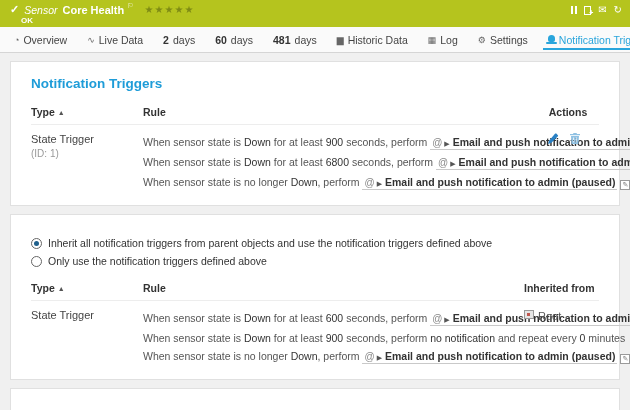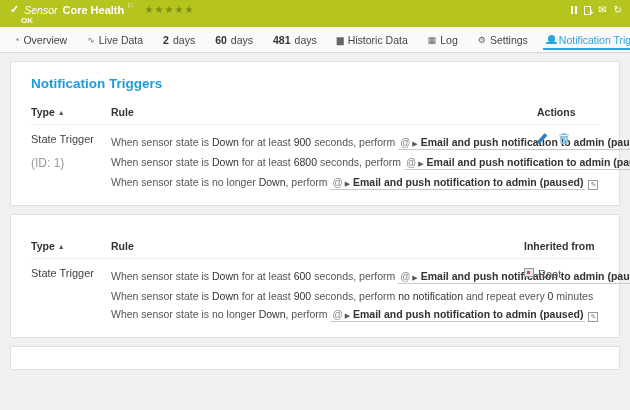--- a/index.html
+++ b/index.html
@@ -53,25 +53,25 @@
     height:2px; background:#29a5dc; border-radius:1px;
   }
   
   .content { padding:8px 10px; }
   .panel { background:#fff; border:1px solid #e0e0e0; margin-bottom:8px; padding:10px 20px 12px; }
   .panel h2 { margin:4px 0 0; font-size:13.5px; font-weight:bold; color:#1e9cd8; }
   .trow { display:flex; align-items:flex-start; }
   .thead { margin-top:15px; padding-bottom:6px; border-bottom:1px solid #ededed; font-weight:bold; color:#333; font-size:10.5px; }
   .tbody { padding-top:8px; }
   .col-type { width:80px; flex-shrink:0; }
-  .col-rule { flex:1; min-width:0; }
-  .col-actions { width:62px; flex-shrink:0; }
+  .col-rule { flex:1; min-width:0;margin-left:32px; }
+  .col-actions { width:62px; flex-shrink:0;text-align:center; }
   .col-inh { width:75px; flex-shrink:0; }
   .sort { font-size:7px; color:#555; position:relative; top:-1px; }
-  .tid { font-size:12px; color:#999; margin-top:11px; }
+  .tid { font-size:10px; color:#999; margin-top:3px; }
   .rule-line { line-height:18px; color:#555; font-size:10.5px; white-space:nowrap; }
   .hl { color:#333; font-weight:normal; }
   .notif { border-bottom:1px solid #c9c9c9; padding:0 2px 1px; white-space:nowrap; cursor:pointer; }
   .notif .at { color:#888; font-size:10px; margin-right:2px; }
   .notif .arrow { color:#555; font-size:7px; margin-right:3px; }
   .notif b { color:#333; }
   .edit-icon {
     display:inline-block; width:10px; height:10px; border:1px solid #9a9a9a;
     font-size:7px; line-height:8px; text-align:center; color:#777;
     margin-left:3px; position:relative; top:1px; cursor:pointer; background:#fff;
@@ -186,20 +186,30 @@
           <span class="act">
             <svg width="10" height="11" viewBox="0 0 10 11">
                 <path d="M3.5 0h3l.5 1H10v1.2H0V1h3L3.5 0zM1 3h8l-.6 8H1.6L1 3zm2.2 1.4l.2 5.2h.9l-.2-5.2h-.9zm2.7 0l-.2 5.2h.9l.2-5.2h-.9z" fill="#8fc1e3"></path>
               </svg>
           </span>
         </div>
       </div>
     </section>
 
     <section class="panel">
+      <div class="radio-group">
+        <label class="radio-row">
+          <span class="radio sel"></span>
+          <span>Inherit all notification triggers from parent objects and use the notification triggers defined above</span>
+        </label>
+        <label class="radio-row">
+          <span class="radio"></span>
+          <span>Only use the notification triggers defined above</span>
+        </label>
+      </div>
       <div class="trow thead">
         <div class="col-type">
           <span>Type</span>
           <span class="sort">▲</span>
         </div>
         <div class="col-rule">Rule</div>
         <div class="col-inh">Inherited from</div>
       </div>
       <div class="trow tbody">
         <div class="col-type">

